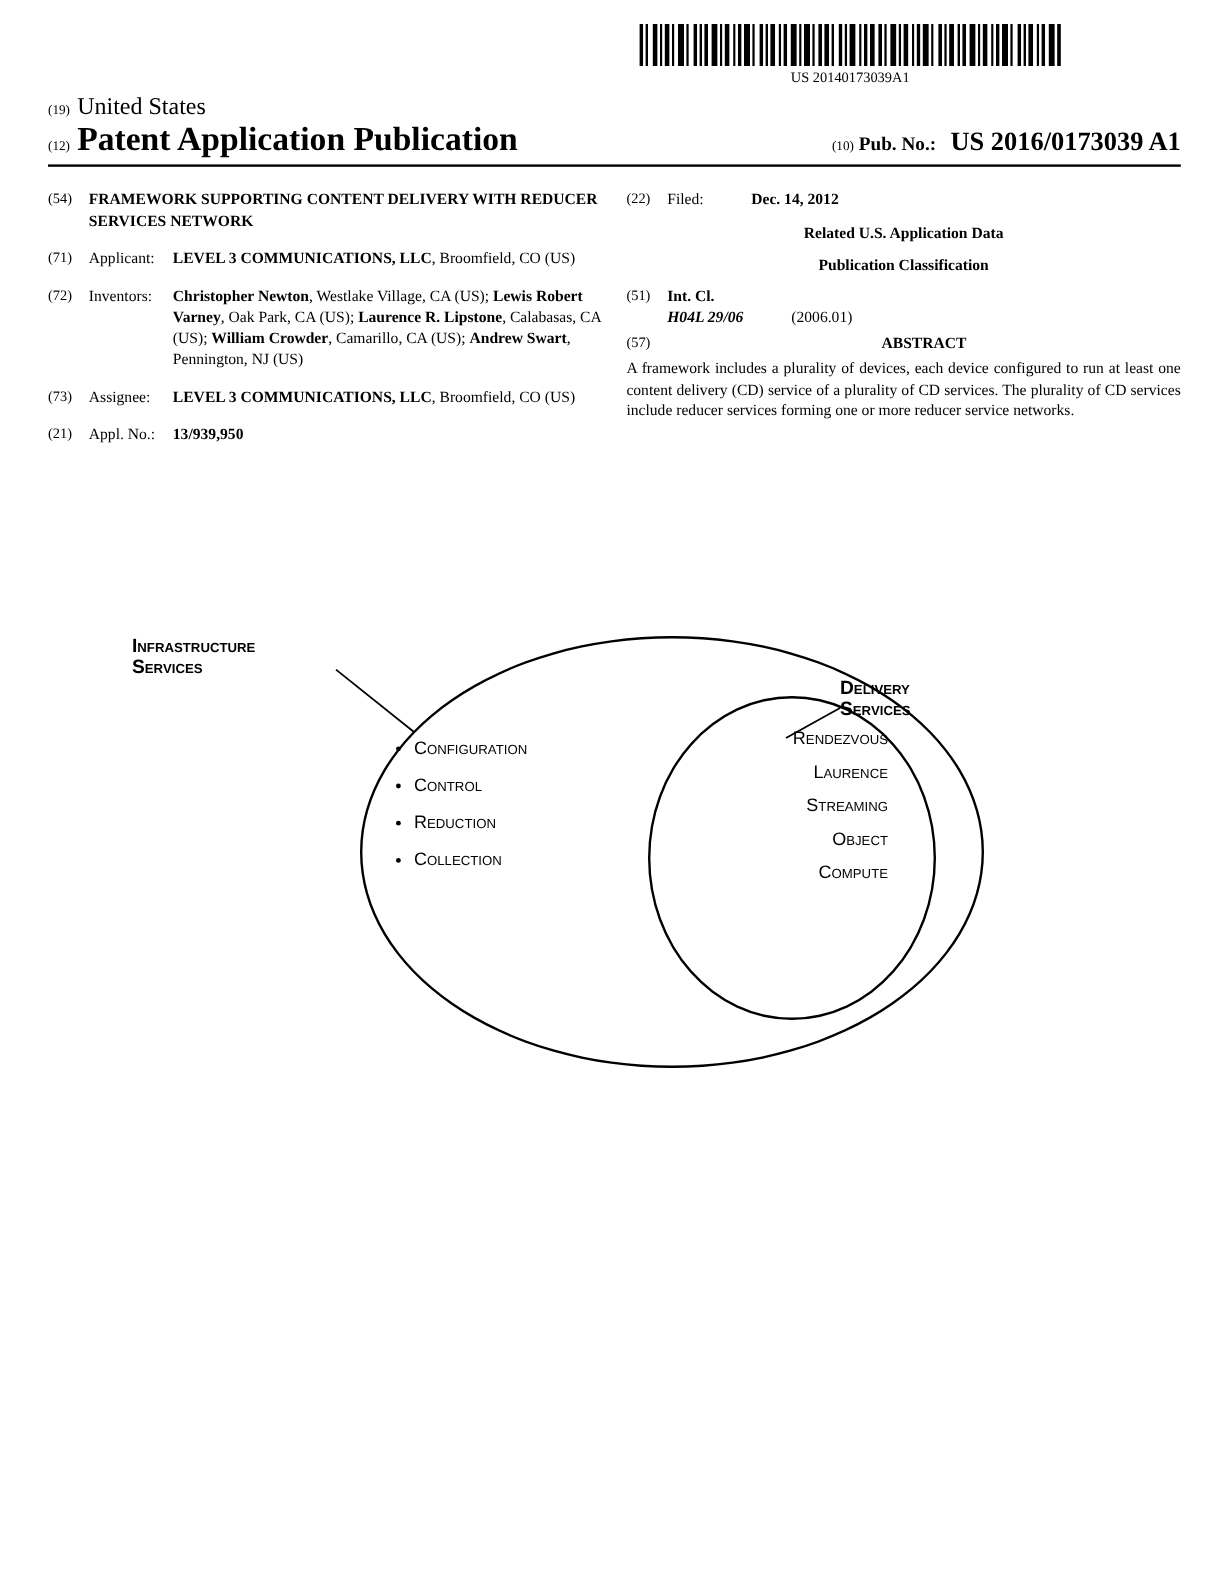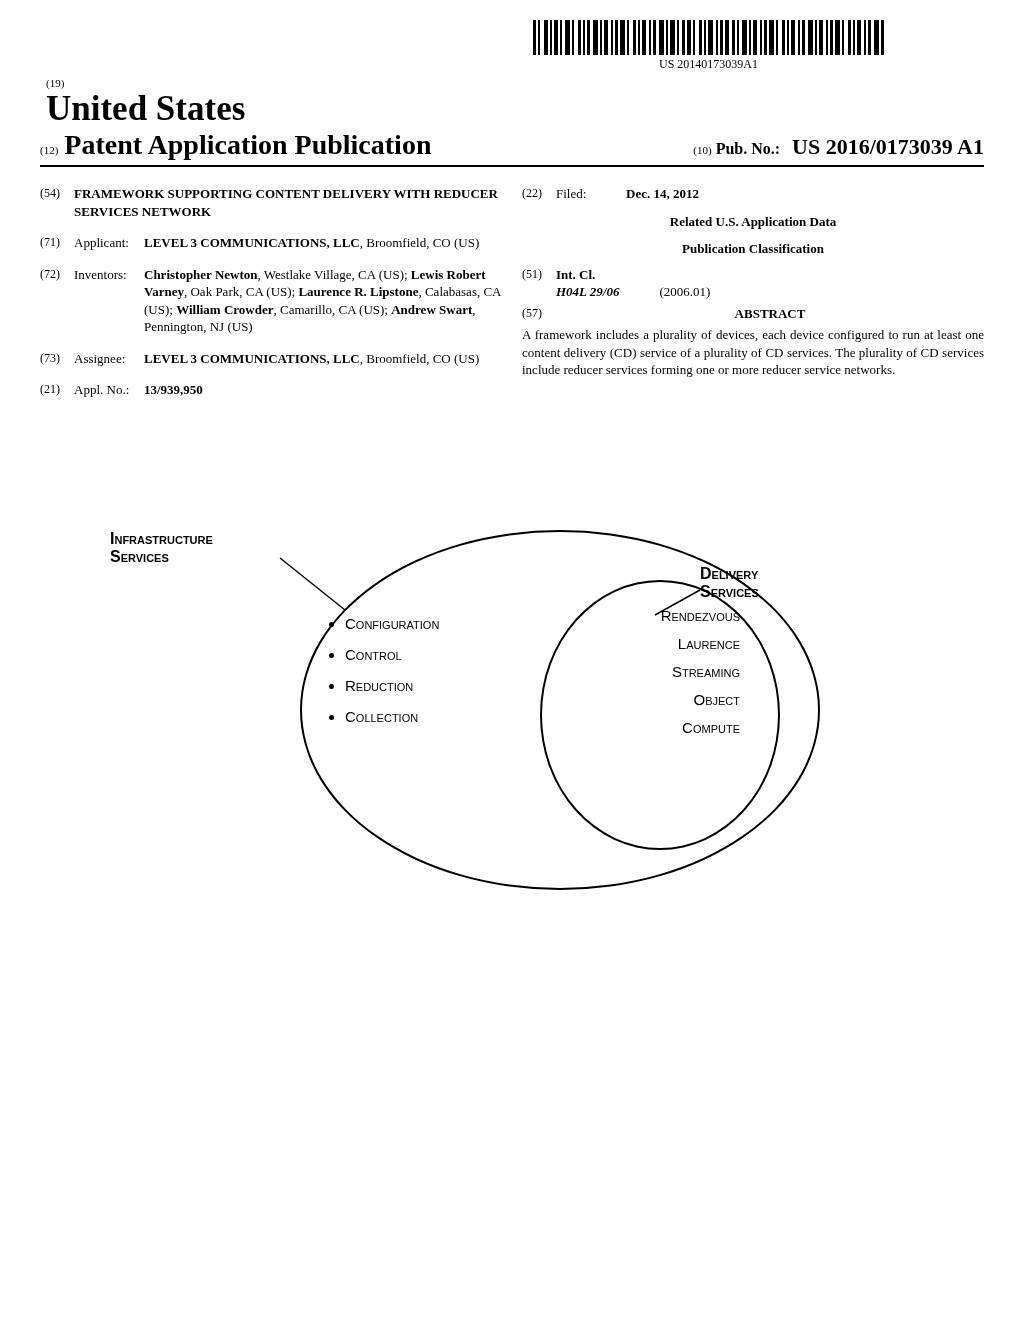--- a/index.html
+++ b/index.html
@@ -39,28 +39,27 @@
       margin-top: 2px;
     }
     .header {
       border-bottom: 2px solid #000;
       padding-bottom: 4px;
       margin-bottom: 12px;
     }
     .header-row1 {
       display: flex;
       align-items: baseline;
-      flex-direction: column;
     }
     .inid-small {
       font-size: 11px;
     }
     .country {
-      font-size: 35px;
-      font-weight: bold;
+      font-size: 20px;
+      font-weight: normal;
       margin-left: 6px;
     }
     .header-row2 {
       display: flex;
       justify-content: space-between;
       align-items: baseline;
     }
     .left-header {
       display: flex;
       align-items: baseline;

